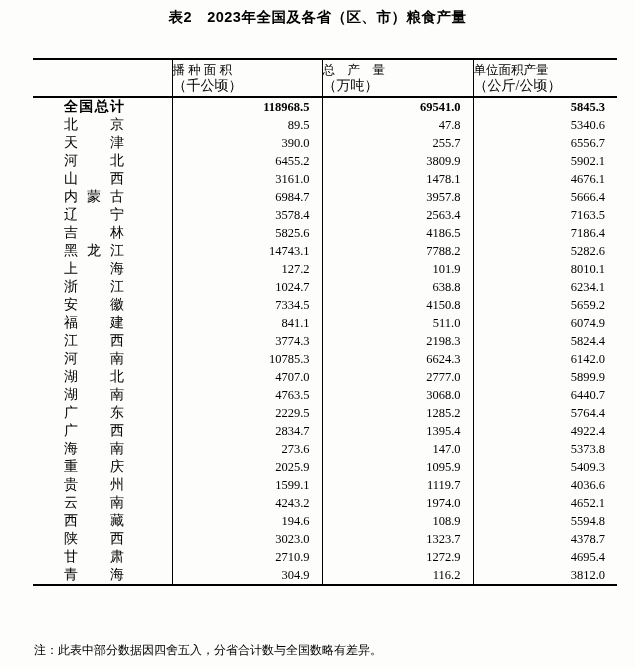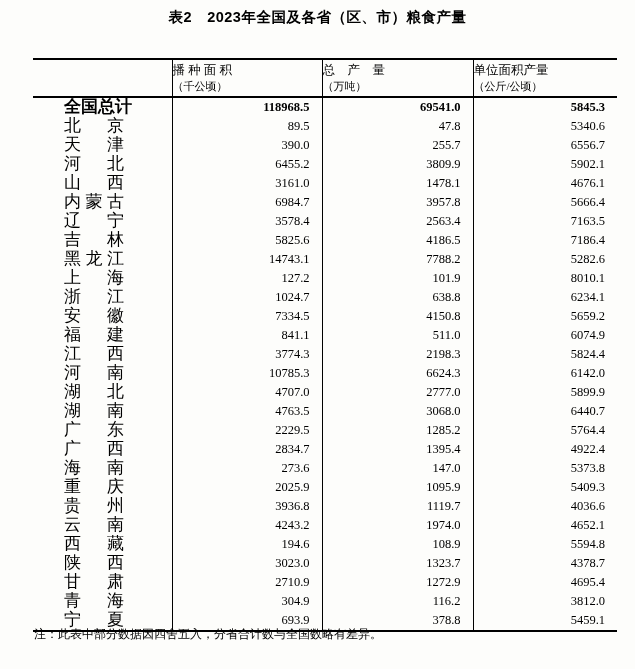--- a/index.html
+++ b/index.html
@@ -43,44 +43,44 @@
     vertical-align: middle;
     height: 38px;
     padding: 2px 0;
     font-size: 12px;
     line-height: 16px;
     text-align: left;
   }
   thead th + th, tbody td + td { border-left: 1px solid #000; }
 
   .h-label { font-size: 12.5px; }
-  .h-unit  { font-size: 11px; }
+  .h-unit  { font-size: 14px; }
 
   tbody td {
     height: 17px;
     font-size: 12.5px;
     line-height: 17px;
     padding: 0;
     white-space: nowrap;
   }
   td.region-cell { padding-left: 31px; }
   .region-name {
     display: inline-block;
     width: 60px;
     text-align: justify;
     text-align-last: justify;
     -moz-text-align-last: justify;
-    font-size: 17px;
+    font-size: 14px;
   }
   td.num { text-align: right; padding-right: 12px; }
   tr.total-row td, tr.total-row .region-name { font-weight: bold; }
 
   .footnote {
     position: absolute;
-    left: 34px; top: 626px;
+    left: 34px; top: 642px;
     font-size: 12px;
     line-height: 16px;
   }
 </style>
 </head>
 <body>
 
 <div class="page">
 
   <div class="title">表2　2023年全国及各省（区、市）粮食产量</div>
@@ -231,21 +231,21 @@
           <td class="num">5373.8</td>
         </tr>
         <tr>
           <td class="region-cell"><span class="region-name">重庆</span></td>
           <td class="num">2025.9</td>
           <td class="num">1095.9</td>
           <td class="num">5409.3</td>
         </tr>
         <tr>
           <td class="region-cell"><span class="region-name">贵州</span></td>
-          <td class="num">3936.8</td>
+          <td class="num">1599.1</td>
           <td class="num">1119.7</td>
           <td class="num">4036.6</td>
         </tr>
         <tr>
           <td class="region-cell"><span class="region-name">云南</span></td>
           <td class="num">4243.2</td>
           <td class="num">1974.0</td>
           <td class="num">4652.1</td>
         </tr>
         <tr>
@@ -265,24 +265,18 @@
           <td class="num">2710.9</td>
           <td class="num">1272.9</td>
           <td class="num">4695.4</td>
         </tr>
         <tr>
           <td class="region-cell"><span class="region-name">青海</span></td>
           <td class="num">304.9</td>
           <td class="num">116.2</td>
           <td class="num">3812.0</td>
         </tr>
-        <tr>
-          <td class="region-cell"><span class="region-name">宁夏</span></td>
-          <td class="num">693.9</td>
-          <td class="num">378.8</td>
-          <td class="num">5459.1</td>
-        </tr>
       </tbody>
   </table>
 
   <div class="footnote">注：此表中部分数据因四舍五入，分省合计数与全国数略有差异。</div>
 
 </div>
 
 </body></html>

